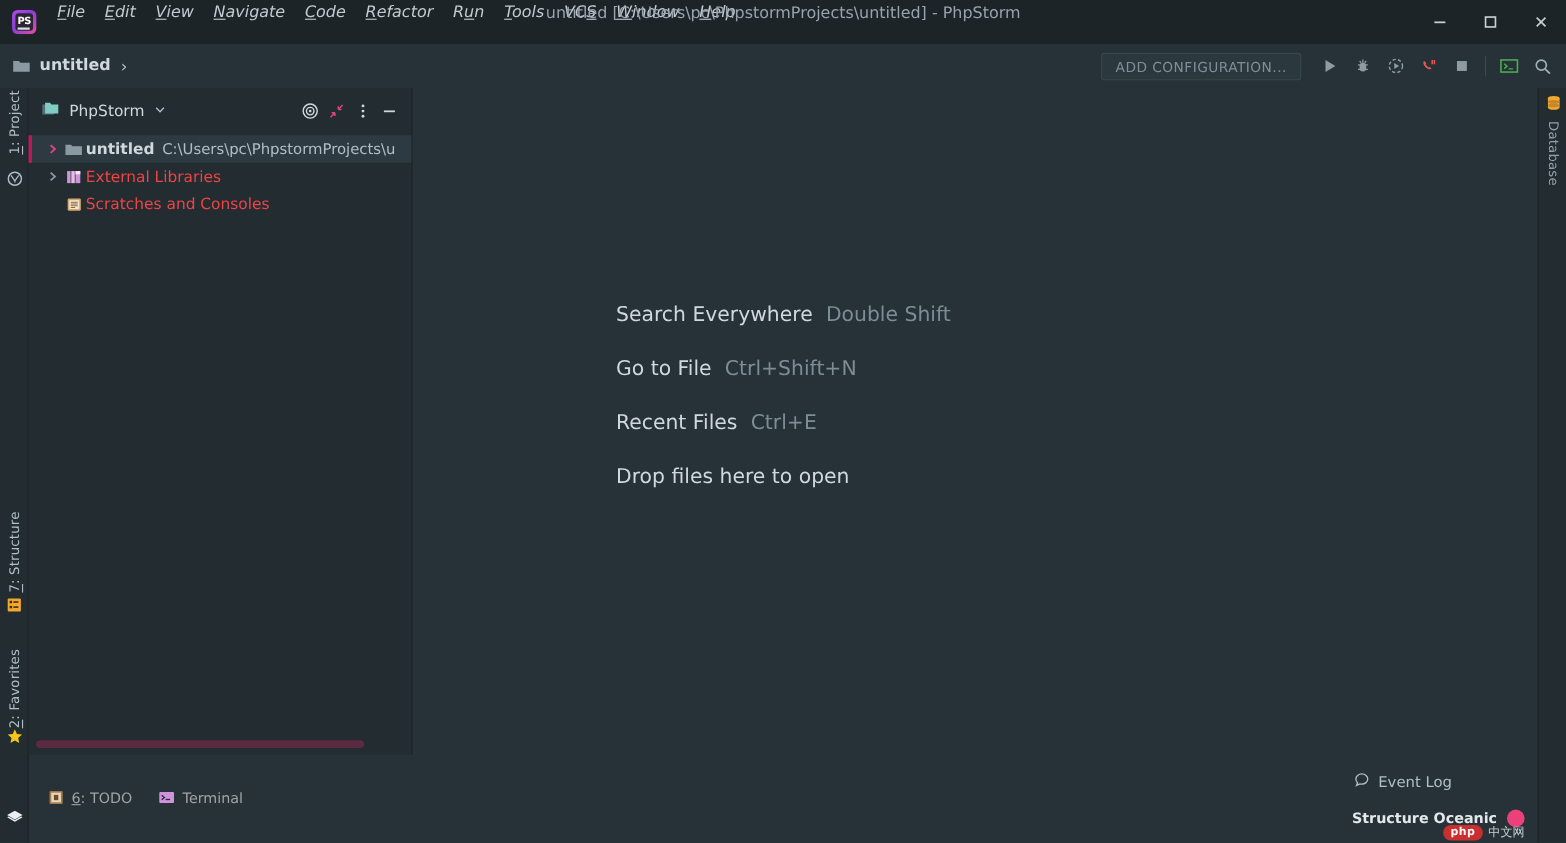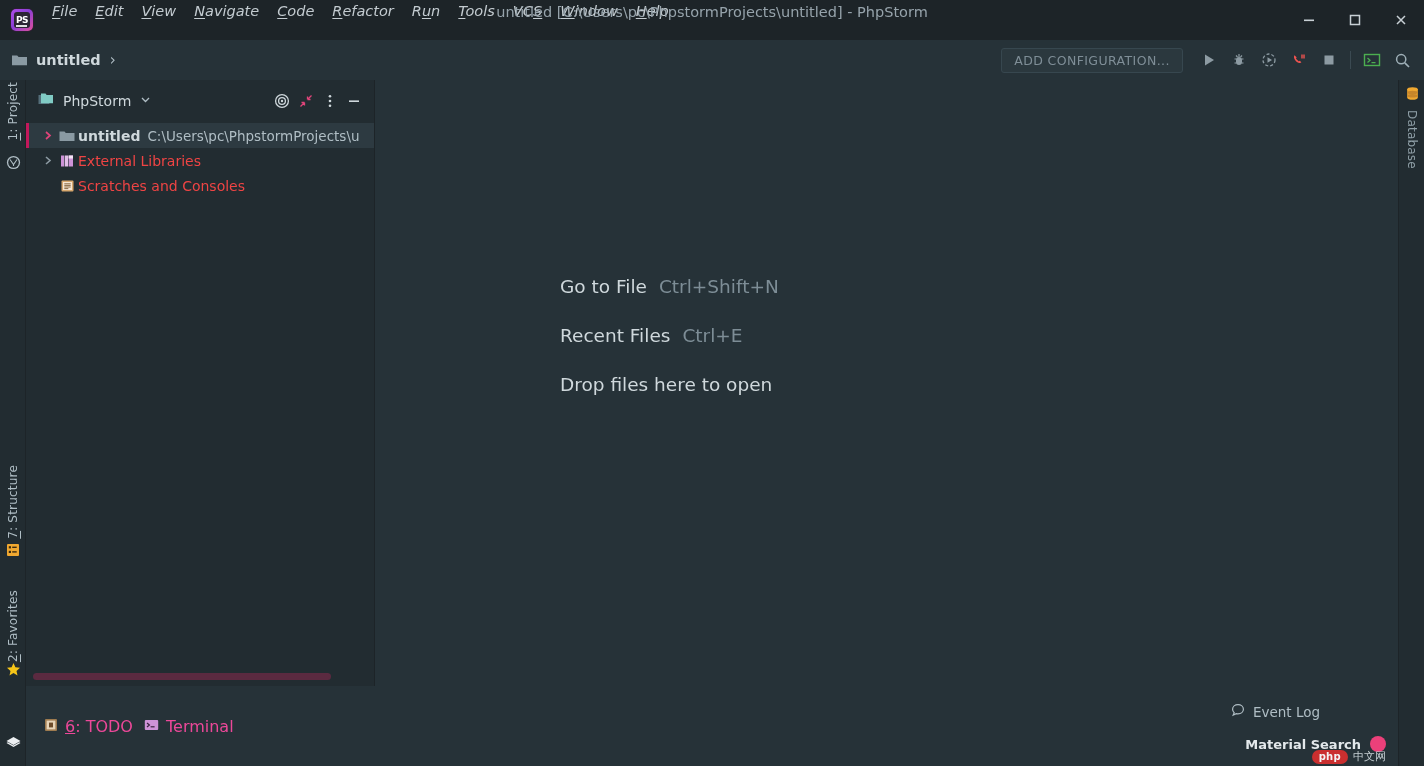--- a/index.html
+++ b/index.html
@@ -146,21 +146,21 @@
   .hint-label { color: #cfd8dc; font-size: 18.5px; }
   .hint-key { color: #7d8d96; font-size: 18.5px; margin-left: 12px; }
 
   
   .bottom-strip {
     position: absolute; left: 26px; bottom: 0; width: 1372px; height: 80px;
   }
   .bbtn {
     position: absolute; display: flex; align-items: center; height: 22px;
   }
-  .bbtn .blabel { color: #ec4899; font-size: 16px; margin-left: 7px; }
+  .bbtn .blabel { color: #a3a3a3; font-size: 13px; margin-left: 7px; }
   .bbtn .blabel u { text-decoration: underline; }
 
   .eventlog {
     position: absolute; right: 78px; bottom: 46px;
     display: flex; align-items: center; color: #b0bec5; font-size: 13.5px;
   }
   .eventlog .elabel { margin-left: 8px; }
 
   .theme-badge {
     position: absolute; right: 12px; bottom: 14px;
@@ -428,20 +428,24 @@
         <span class="tree-dim">Scratches and Consoles</span>
       </div>
 
     </div>
 
     <div class="hscroll"></div>
   </div>
 
   <div class="hints">
     <div class="hint-row">
+      <span class="hint-label">Search Everywhere</span>
+      <span class="hint-key">Double Shift</span>
+    </div>
+    <div class="hint-row">
       <span class="hint-label">Go to File</span>
       <span class="hint-key">Ctrl+Shift+N</span>
     </div>
     <div class="hint-row">
       <span class="hint-label">Recent Files</span>
       <span class="hint-key">Ctrl+E</span>
     </div>
     <div class="hint-row">
       <span class="hint-label">Drop files here to open</span>
     </div>
@@ -474,21 +478,21 @@
     <div class="eventlog">
       <span>
         <svg width="14" height="14" viewBox="0 0 14 14">
           <path d="M7 1.6c3 0 5.4 2 5.4 4.6S10 10.8 7 10.8c-.6 0-1.2-.1-1.7-.2l-3.1 1.5 1-2.4C2.2 8.9 1.6 7.8 1.6 6.2 1.6 3.6 4 1.6 7 1.6z" fill="none" stroke="#b0bec5" stroke-width="1.2"></path>
         </svg>
       </span>
       <span class="elabel">Event Log</span>
     </div>
 
     <div class="theme-badge">
-      <span class="tname">Material Search</span>
+      <span class="tname">Structure Oceanic</span>
       <span class="dot"></span>
     </div>
 
     <div class="watermark">
       <span class="php">php</span>
       <span class="cn">中文网</span>
     </div>
 
   </div>
 

